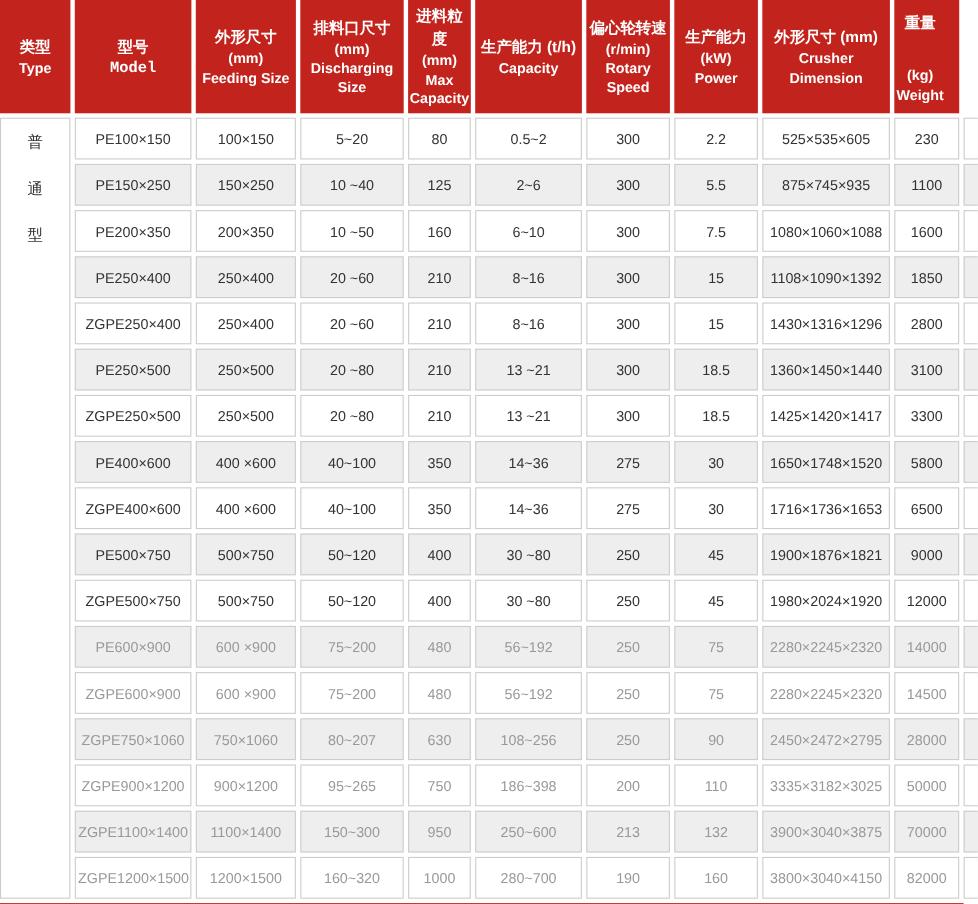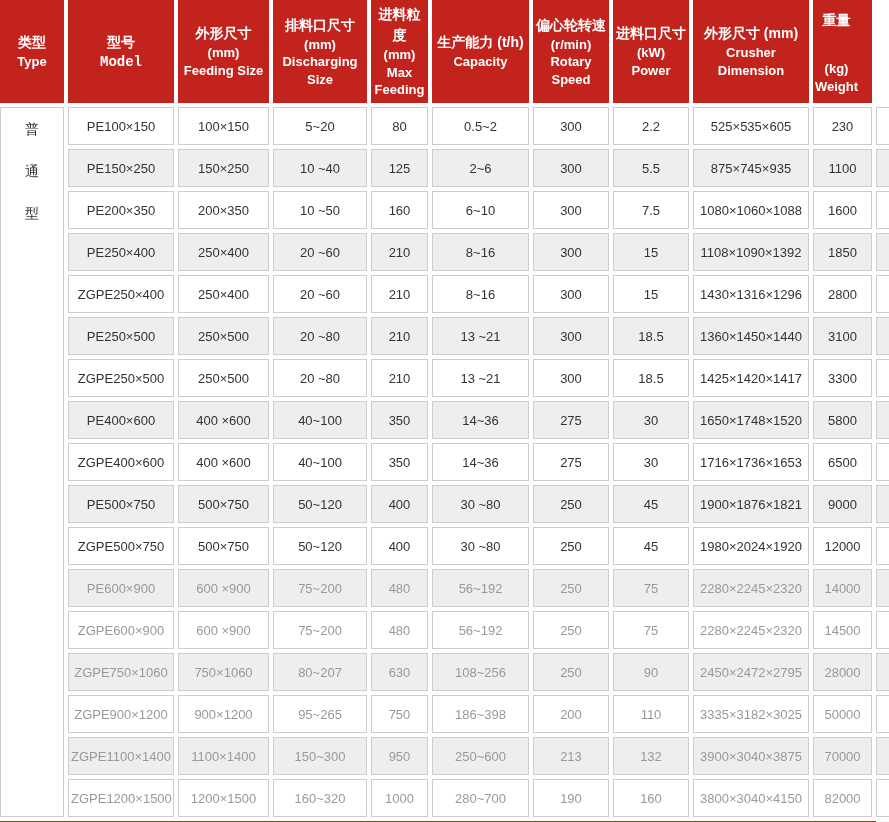--- a/index.html
+++ b/index.html
@@ -122,33 +122,33 @@
           <div class="th-en">Feeding Size</div>
         </th>
         <th>
           <div class="th-zh">排料口尺寸</div>
           <div class="th-unit">(mm)</div>
           <div class="th-en">Discharging Size</div>
         </th>
         <th>
           <div class="th-zh">进料粒度</div>
           <div class="th-unit">(mm)</div>
-          <div class="th-en">Max Feeding</div>
+          <div class="th-en">Max Capacity</div>
         </th>
         <th>
           <div class="th-zh">生产能力 (t/h)</div>
           <div class="th-en">Capacity</div>
         </th>
         <th>
           <div class="th-zh">偏心轮转速</div>
           <div class="th-unit">(r/min)</div>
           <div class="th-en">Rotary Speed</div>
         </th>
         <th>
-          <div class="th-zh">进料口尺寸</div>
+          <div class="th-zh">生产能力</div>
           <div class="th-unit">(kW)</div>
           <div class="th-en">Power</div>
         </th>
         <th>
           <div class="th-zh">外形尺寸 (mm)</div>
           <div class="th-en">Crusher Dimension</div>
         </th>
         <th class="th-weight">
           <div class="th-inner">
             <div class="th-zh">重量</div>

